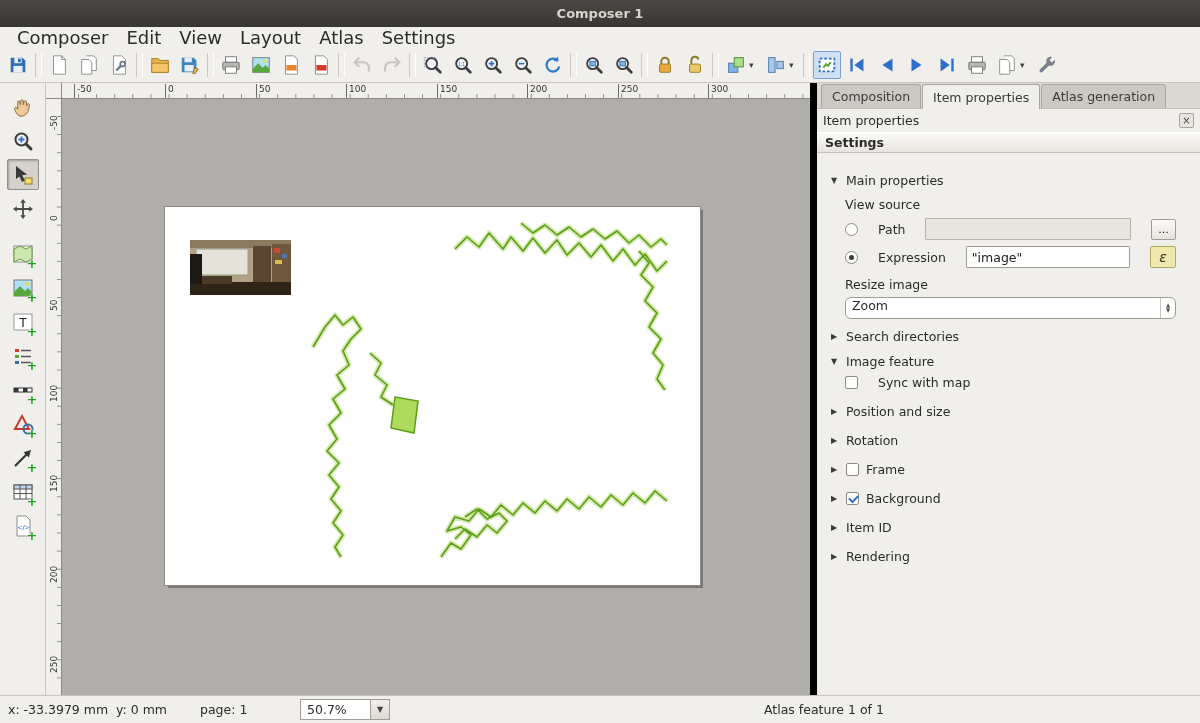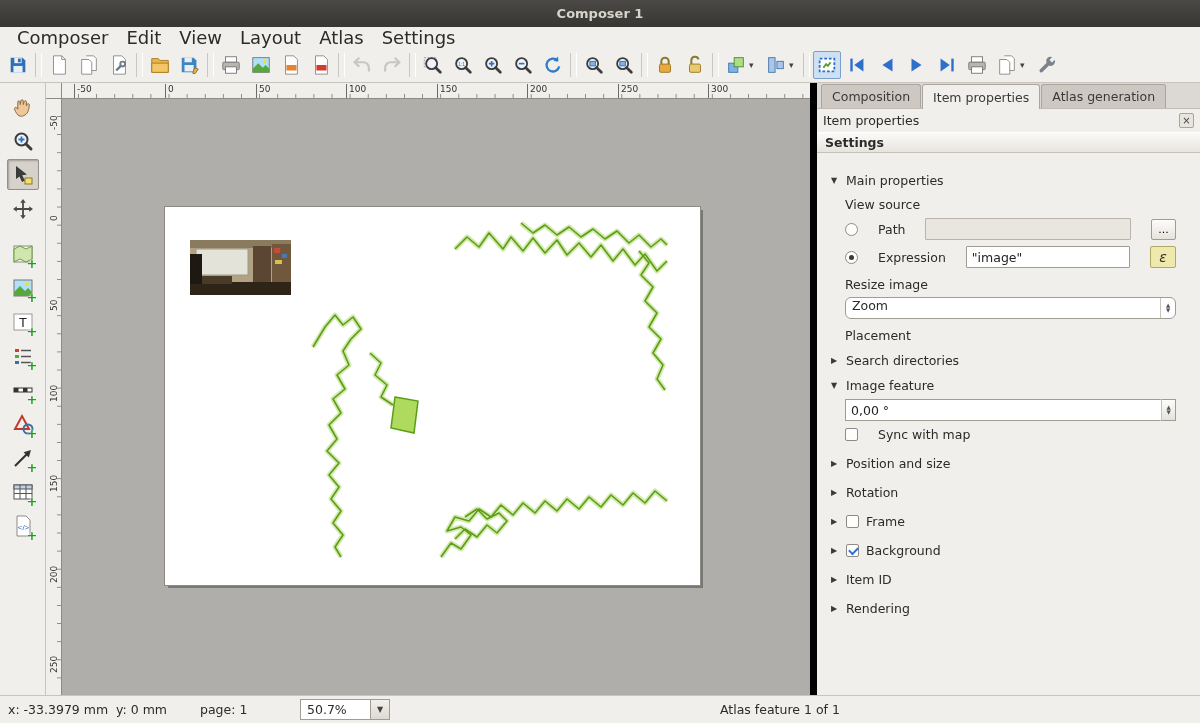--- a/index.html
+++ b/index.html
@@ -71,21 +71,21 @@
 .crow .cbx{display:none}
 .crow.withcb .cbx{display:block}
 .crow.checked .cbx::after{display:block}
 
 .statusbar{height:28px;background:#f1efec;border-top:1px solid #c9c5be;position:relative;font-size:12.5px;color:#2b2b2b}
 .sb-coords{position:absolute;left:8px;top:6px}
 .sb-page{position:absolute;left:200px;top:6px}
 .zoombox{position:absolute;left:300px;top:3px;width:90px;height:21px;display:flex}
 .zval{flex:1;background:#fff;border:1px solid #a09c94;display:flex;align-items:center;padding-left:6px}
 .zbtn{width:19px;border:1px solid #a09c94;border-left:none;background:linear-gradient(#f2f0ec,#ddd9d2);display:flex;align-items:center;justify-content:center;font-size:8px;color:#444}
-.sb-atlas{position:absolute;left:720px;top:6px}
+.sb-atlas{position:absolute;left:764px;top:6px}
 </style>
 </head>
 <body>
 
 <svg width="0" height="0" style="position:absolute" aria-hidden="true">
 <defs>
 <symbol id="i-floppy" viewBox="0 0 24 24">
         <path d="M4 4h13l3 3v13H4z" fill="currentColor"></path>
         <rect x="8" y="4" width="8" height="6" fill="#e8eef5"></rect>
         <rect x="7" y="13" width="10" height="7" fill="#e8eef5"></rect>
@@ -620,40 +620,32 @@
           <button class="btneps">ε</button>
         </div>
         <div class="flbl">Resize image</div>
         <div class="combo">
           <span>Zoom</span>
           <span class="spincol">
               <span>▲</span>
               <span>▼</span>
             </span>
         </div>
-        <div class="flbl">Placement</div>
       </div>
 
       <div class="sechead">
         <span class="tri">▶</span>
         <span>Search directories</span>
       </div>
 
       <div class="sechead">
         <span class="tri">▼</span>
         <span>Image feature</span>
       </div>
       <div class="secbody">
-        <div class="spinbox">
-          <input class="txt" value="0,00 °" style="">
-          <span class="spincol">
-              <span>▲</span>
-              <span>▼</span>
-            </span>
-        </div>
         <div class="frow">
           <span class="cbx"></span>
           <span>Sync with map</span>
         </div>
       </div>
 
       <div>
 
           <div class="crow">
             <span class="tri">▶</span>

